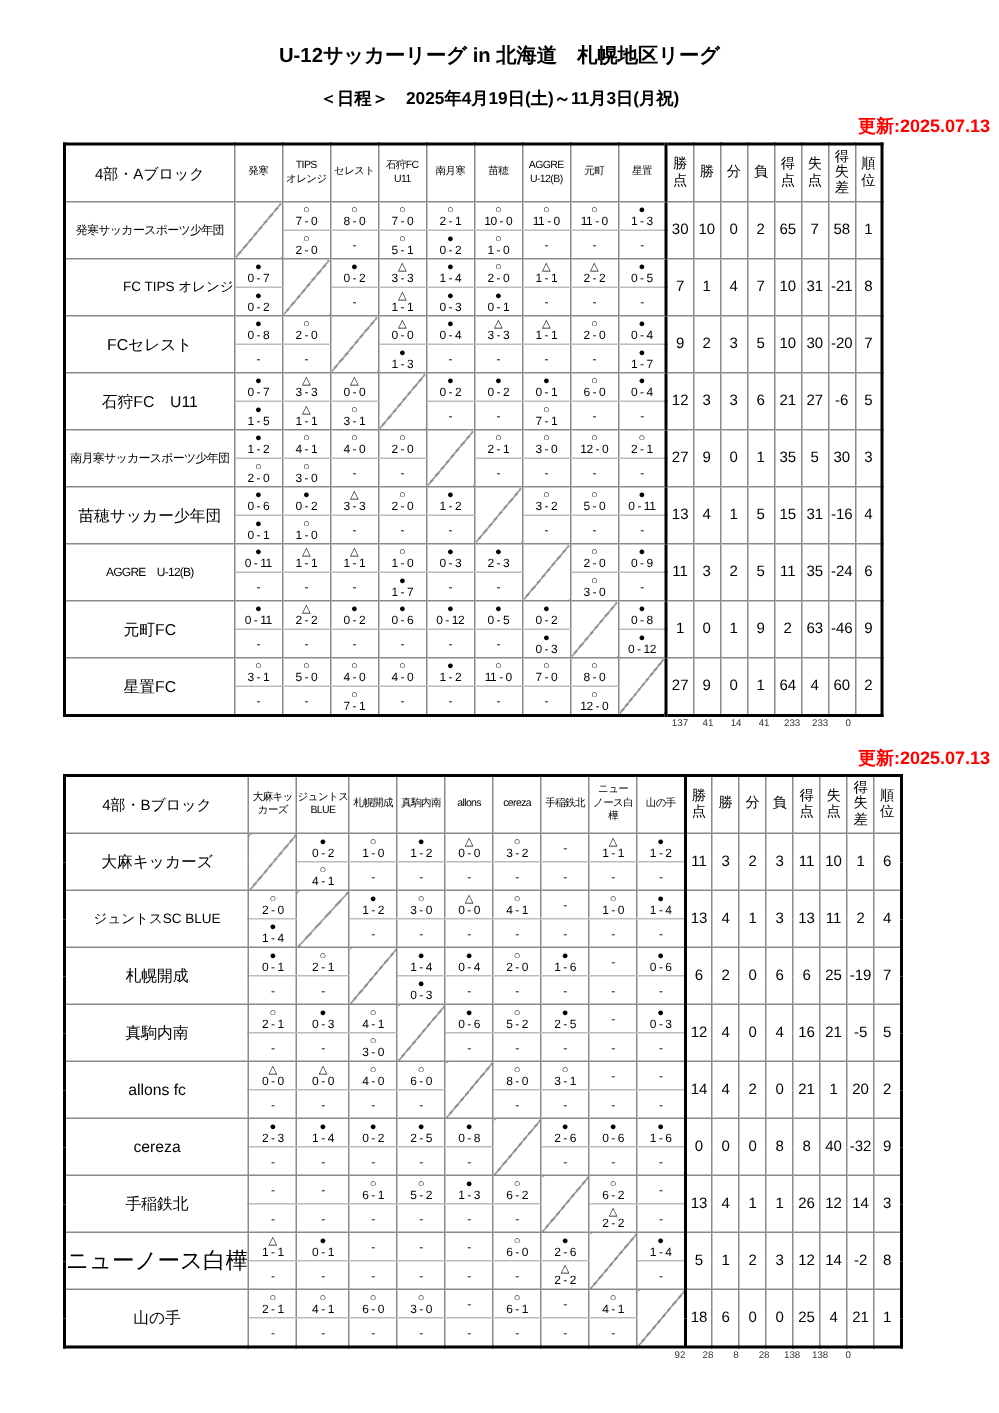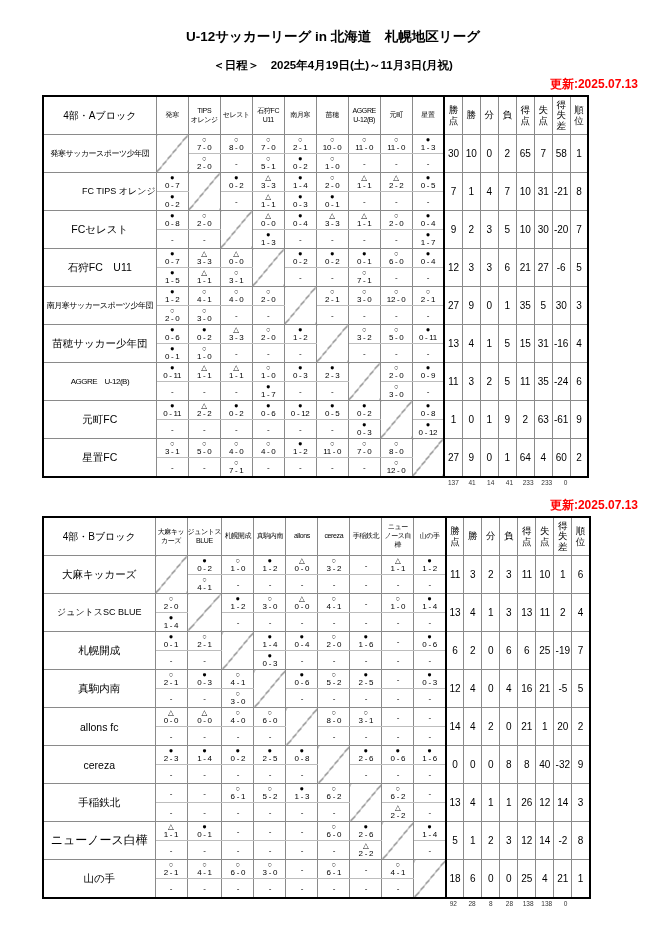--- a/index.html
+++ b/index.html
@@ -2,21 +2,21 @@
 <html><head>
 <meta charset="utf-8">
 <style>
   html,body{margin:0;padding:0;background:#fff;}
   body{width:666px;height:942px;overflow:hidden;color:#000;
        font-family:"Liberation Sans","DejaVu Sans",sans-serif;}
   .sheet{position:relative;width:666px;height:862px;border-radius:20px;}
   .t1{padding-top:28px;text-align:center;font-size:13.5px;font-weight:bold;}
   .t2{margin-top:7px;text-align:center;font-size:13.5px;font-weight:bold;}
   .t3{margin-top:12px;text-align:center;font-size:11.5px;font-weight:bold;}
-  .updated{text-align:right;padding-right:28px;font-size:12px;font-weight:bold;margin:3px 0 2px;}
+  .updated{text-align:right;padding-right:6px;font-size:12px;font-weight:bold;margin:3px 0 2px;}
   .block.second .updated{margin-top:9px;}
   table.grid{border-collapse:collapse;table-layout:fixed;margin-left:42px;border:2px solid #000;}
   table.grid th,table.grid td{border:1px solid #8a8a8a;padding:0;text-align:center;vertical-align:middle;overflow:hidden;}
   thead th{height:37px;font-weight:normal;}
   th.corner{font-size:10px;margin-top:19px;}
   th.opp{font-size:7px;letter-spacing:-0.4px;white-space:pre;line-height:1.25;}
   th.sthead{font-size:9.5px;line-height:1.12;word-break:break-all;padding:0 3px;}
   .sep{border-left:2px solid #000 !important;}
   td.team{text-align:center;white-space:nowrap;}
   td.res{height:18px;vertical-align:bottom;}
@@ -630,21 +630,21 @@
               <td class="res top">
                 <span class="sym">●</span>
                 <span class="val">0 - 8</span>
               </td>
               <td class="stat sep" rowspan="2">1</td>
               <td class="stat" rowspan="2">0</td>
               <td class="stat" rowspan="2">1</td>
               <td class="stat" rowspan="2">9</td>
               <td class="stat" rowspan="2">2</td>
               <td class="stat" rowspan="2">63</td>
-              <td class="stat" rowspan="2">-61</td>
+              <td class="stat" rowspan="2">-46</td>
               <td class="stat" rowspan="2">9</td>
             </tr>
             <tr>
               <td class="res bot">
                 <span class="val mid">-</span>
               </td>
               <td class="res bot">
                 <span class="val mid">-</span>
               </td>
               <td class="res bot">
@@ -1282,21 +1282,21 @@
               </td>
               <td class="res bot">
                 <span class="sym">△</span>
                 <span class="val">2 - 2</span>
               </td>
               <td class="res bot">
                 <span class="val mid">-</span>
               </td>
             </tr>
             <tr>
-              <td class="team" rowspan="2" style="font-size: 12px;">ニューノース白樺</td>
+              <td class="team" rowspan="2" style="font-size: 15px;">ニューノース白樺</td>
               <td class="res top">
                 <span class="sym">△</span>
                 <span class="val">1 - 1</span>
               </td>
               <td class="res top">
                 <span class="sym">●</span>
                 <span class="val">0 - 1</span>
               </td>
               <td class="res top">
                 <span class="val mid">-</span>

